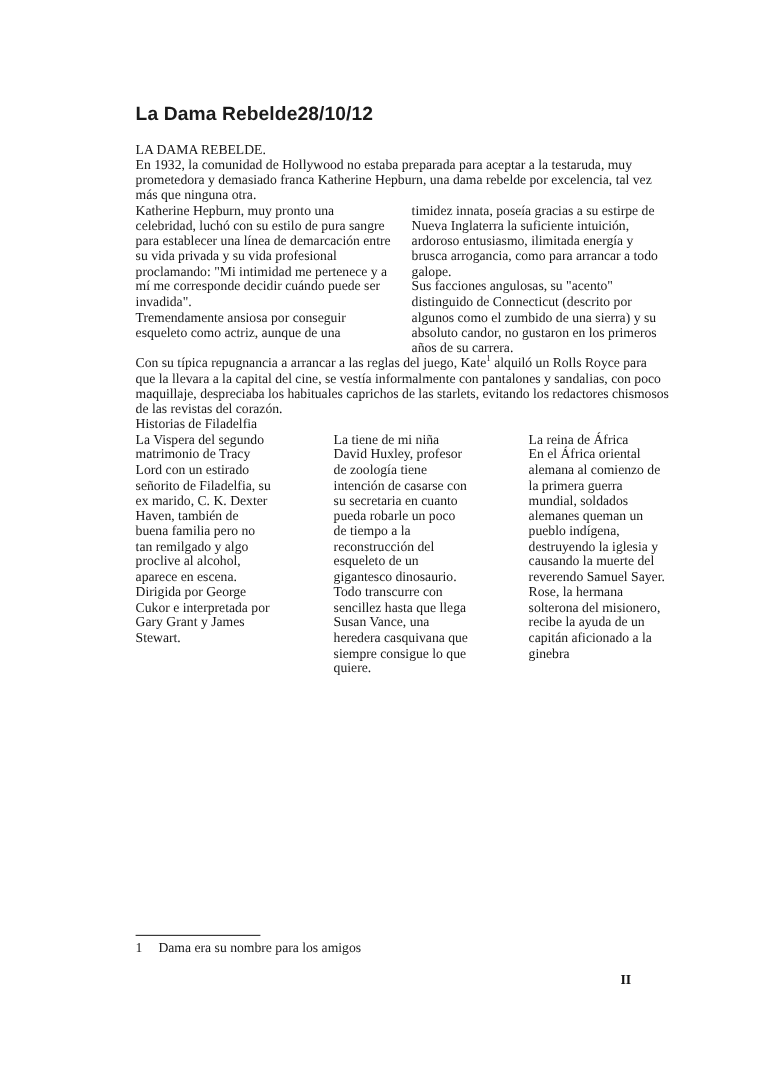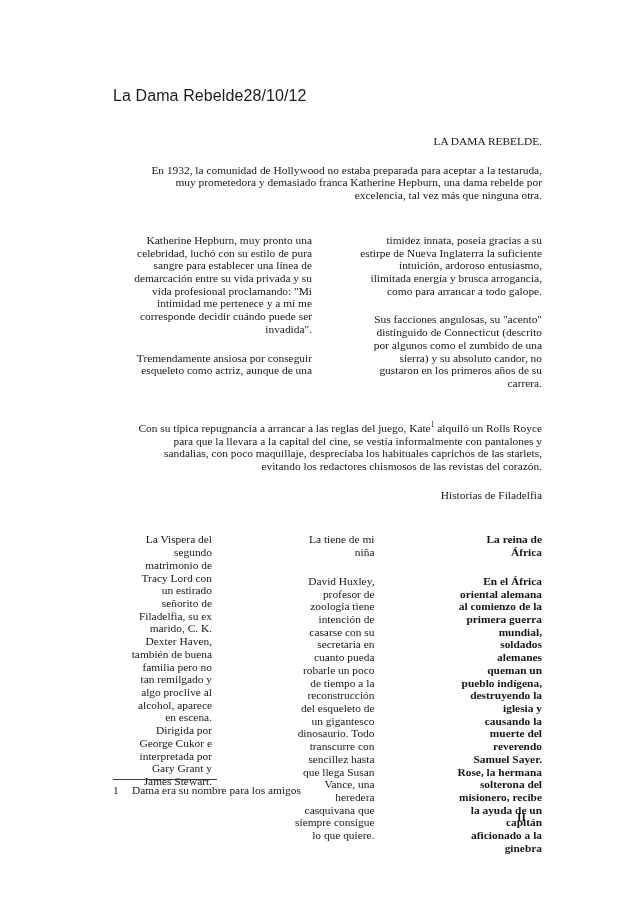--- a/index.html
+++ b/index.html
@@ -19,49 +19,49 @@
     position: absolute;
     inset: 0;
     background: #ffffff;
   }
   .doc-title {
     position: absolute;
     left: 113px;
     top: 86px;
     margin: 0;
     font-family: "Liberation Sans", sans-serif;
-    font-weight: 400;
+    font-weight: 700;
     font-size: 16px;
     line-height: 19px;
     color: #1b1b1b;
     letter-spacing: 0.1px;
     white-space: nowrap;
   }
   .flow {
     position: absolute;
     left: 113px;
     top: 119px;
     width: 445px;
     font-size: 11.4px;
     line-height: 12.72px;
     text-align: left;
   }
-  .flow p { margin: 16px; text-align: right; }
+  .flow p { margin: 0; }
   .cols2 {
     display: flex;
     gap: 15px;
   }
   .cols2 .col { width: 215px; }
   .cols3 {
     display: flex;
     gap: 42px;
   }
   .cols3 .col { width: 137px; }
   .cols3 .col.mid { width: 134px; margin-left: 8px; }
-  .cols3 .col.last { width: 140px; margin-left: 8px; font-weight: bold; }
+  .cols3 .col.last { width: 140px; margin-left: 8px; }
   .fnref {
     font-size: 7.5px;
     vertical-align: super;
     line-height: 0;
   }
   .footnote-block {
     position: absolute;
     left: 113px;
     top: 779px;
     width: 445px;

